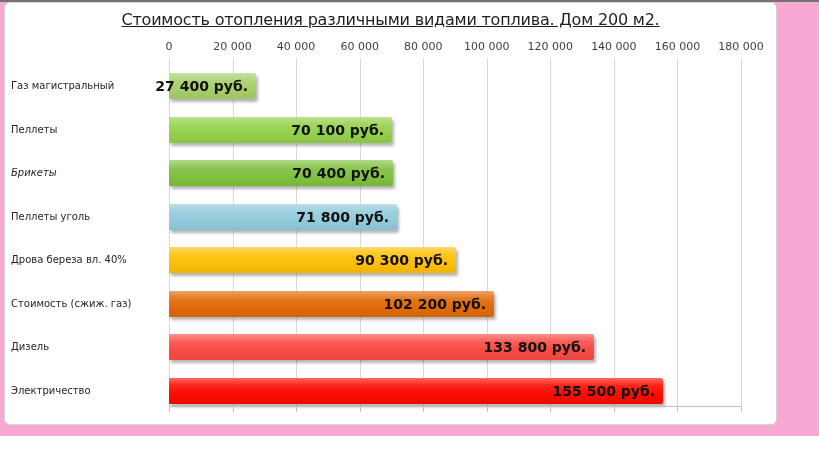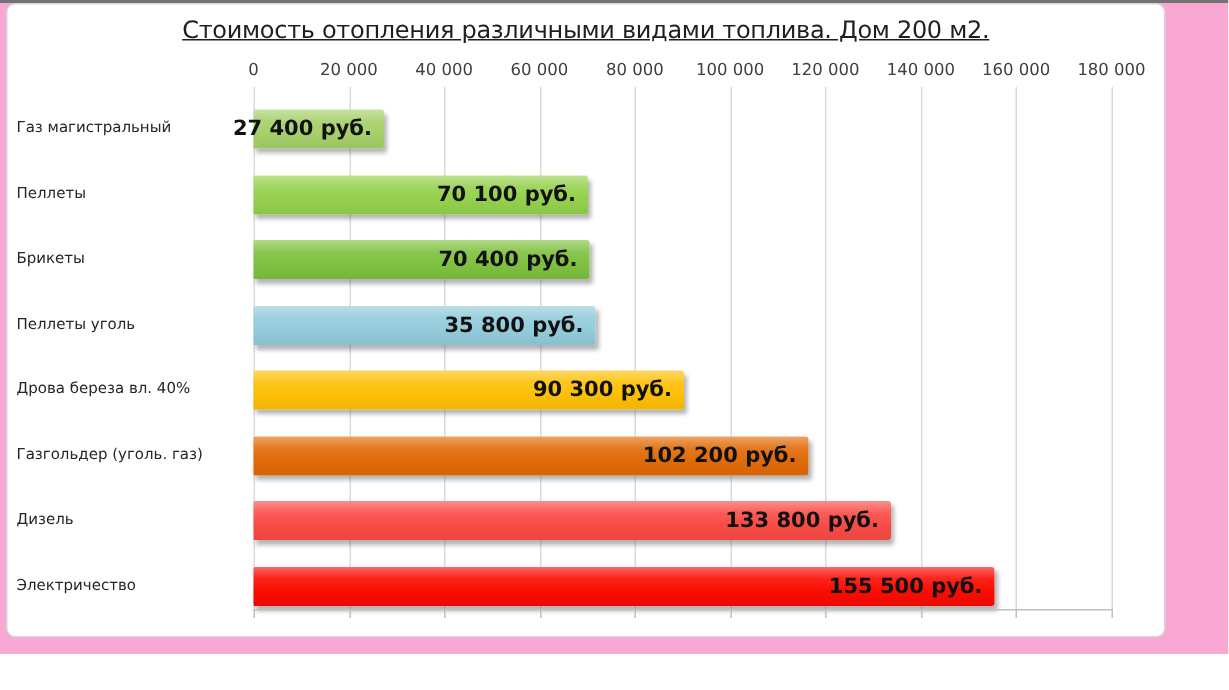--- a/index.html
+++ b/index.html
@@ -133,34 +133,34 @@
       </div>
     <div id="rows-layer">
         <div class="category-label" style="top: 74px; color: rgb(38, 38, 38);">Газ магистральный</div>
         <div class="bar" style="left: 164px; top: 70px; width: 87px; background: linear-gradient(rgb(200, 225, 162) 0%, rgb(175, 212, 120) 30%, rgb(166, 207, 105) 62%, rgb(156, 195, 99) 100%);">
           <div class="bar-value-label" style="color: rgb(17, 17, 17);">27 400 руб.</div>
         </div>
         <div class="category-label" style="top: 117.5px; color: rgb(38, 38, 38);">Пеллеты</div>
         <div class="bar" style="left: 164px; top: 113.5px; width: 223px; background: linear-gradient(rgb(189, 226, 144) 0%, rgb(159, 213, 94) 30%, rgb(148, 208, 76) 62%, rgb(139, 196, 71) 100%);">
           <div class="bar-value-label" style="color: rgb(17, 17, 17);">70 100 руб.</div>
         </div>
-        <div class="category-label" style="top: 161px; color: rgb(38, 38, 38);">Брикеты</div>
+        <div class="category-label" style="top: 161px; color: rgb(38, 38, 38); font-style: italic;">Брикеты</div>
         <div class="bar" style="left: 164px; top: 157px; width: 224px; background: linear-gradient(rgb(176, 217, 136) 0%, rgb(140, 199, 82) 30%, rgb(127, 193, 63) 62%, rgb(119, 181, 59) 100%);">
           <div class="bar-value-label" style="color: rgb(17, 17, 17);">70 400 руб.</div>
         </div>
         <div class="category-label" style="top: 204.5px; color: rgb(38, 38, 38);">Пеллеты уголь</div>
         <div class="bar" style="left: 164px; top: 200.5px; width: 228px; background: linear-gradient(rgb(187, 223, 233) 0%, rgb(157, 208, 223) 30%, rgb(146, 203, 219) 62%, rgb(137, 191, 206) 100%);">
-          <div class="bar-value-label" style="color: rgb(17, 17, 17);">35 800 руб.</div>
+          <div class="bar-value-label" style="color: rgb(17, 17, 17);">71 800 руб.</div>
         </div>
         <div class="category-label" style="top: 248px; color: rgb(38, 38, 38);">Дрова береза вл. 40%</div>
         <div class="bar" style="left: 164px; top: 244px; width: 287px; background: linear-gradient(rgb(254, 216, 101) 0%, rgb(253, 198, 31) 30%, rgb(253, 192, 6) 62%, rgb(238, 180, 6) 100%);">
           <div class="bar-value-label" style="color: rgb(17, 17, 17);">90 300 руб.</div>
         </div>
-        <div class="category-label" style="top: 291.5px; color: rgb(38, 38, 38);">Газгольдер (уголь. газ)</div>
-        <div class="bar" style="left: 164px; top: 287.5px; width: 325px; background: linear-gradient(rgb(236, 163, 102) 0%, rgb(227, 121, 33) 30%, rgb(224, 106, 8) 62%, rgb(211, 100, 8) 100%); padding-left: 45px;">
+        <div class="category-label" style="top: 291.5px; color: rgb(38, 38, 38);">Стоимость (сжиж. газ)</div>
+        <div class="bar" style="left: 164px; top: 287.5px; width: 325px; background: linear-gradient(rgb(236, 163, 102) 0%, rgb(227, 121, 33) 30%, rgb(224, 106, 8) 62%, rgb(211, 100, 8) 100%);">
           <div class="bar-value-label" style="color: rgb(17, 17, 17);">102 200 руб.</div>
         </div>
         <div class="category-label" style="top: 335px; color: rgb(38, 38, 38);">Дизель</div>
         <div class="bar" style="left: 164px; top: 331px; width: 425px; background: linear-gradient(rgb(251, 143, 140) 0%, rgb(250, 93, 88) 30%, rgb(249, 75, 69) 62%, rgb(234, 71, 65) 100%);">
           <div class="bar-value-label" style="color: rgb(17, 17, 17);">133 800 руб.</div>
         </div>
         <div class="category-label" style="top: 378.5px; color: rgb(38, 38, 38);">Электричество</div>
         <div class="bar" style="left: 164px; top: 374.5px; width: 494px; background: linear-gradient(rgb(252, 104, 97) 0%, rgb(251, 36, 26) 30%, rgb(250, 12, 0) 62%, rgb(235, 11, 0) 100%);">
           <div class="bar-value-label" style="color: rgb(17, 17, 17);">155 500 руб.</div>
         </div>

